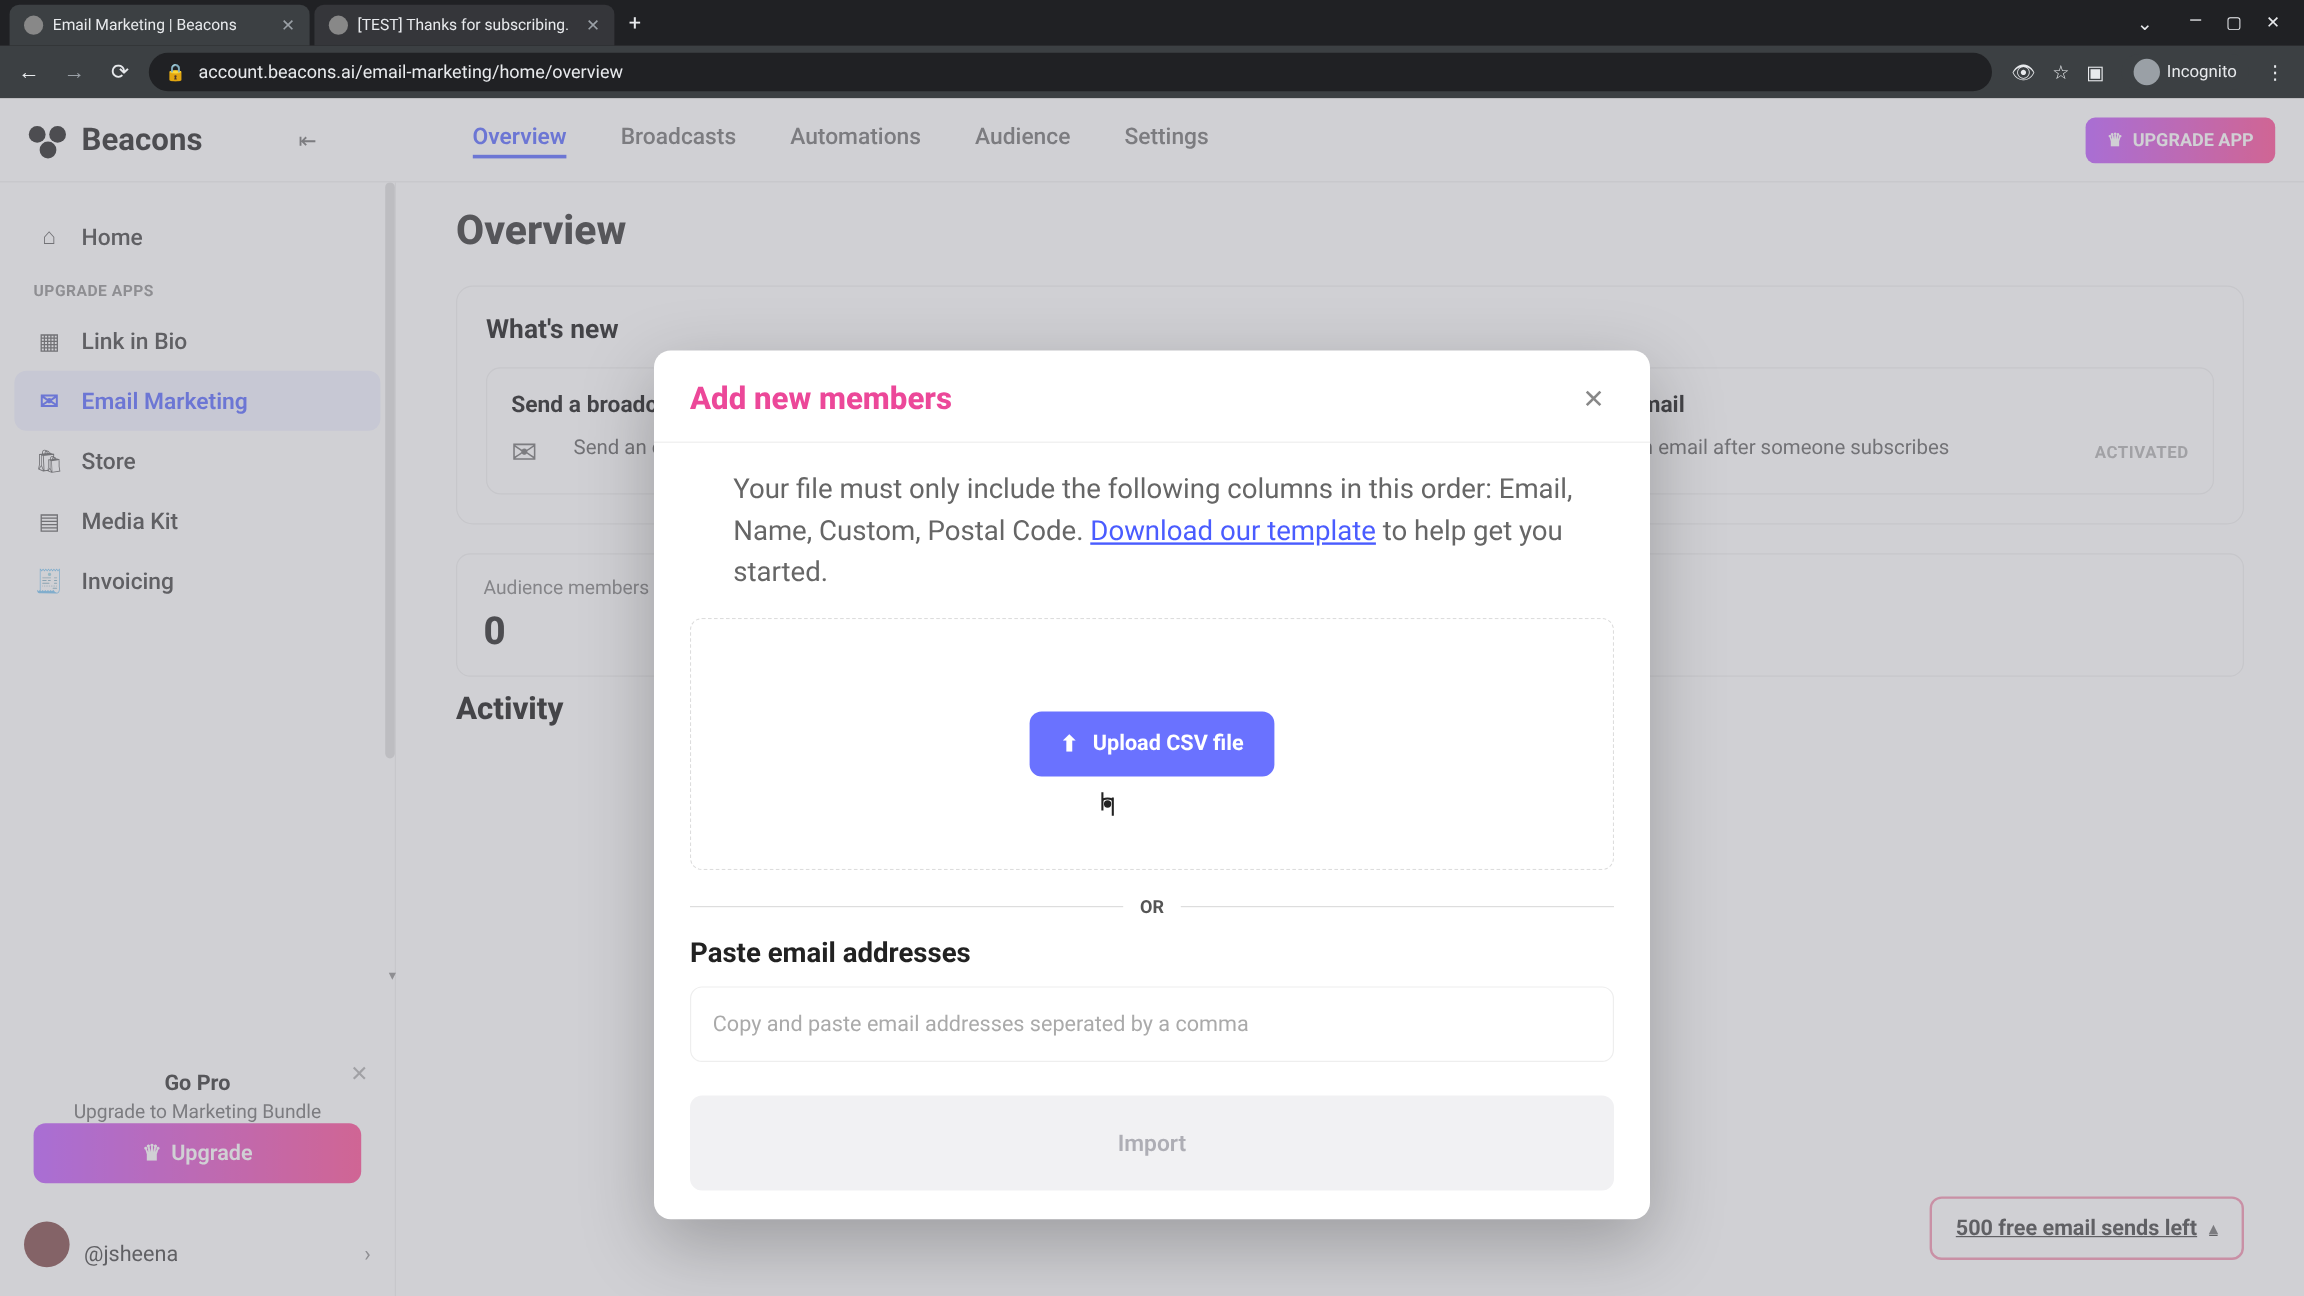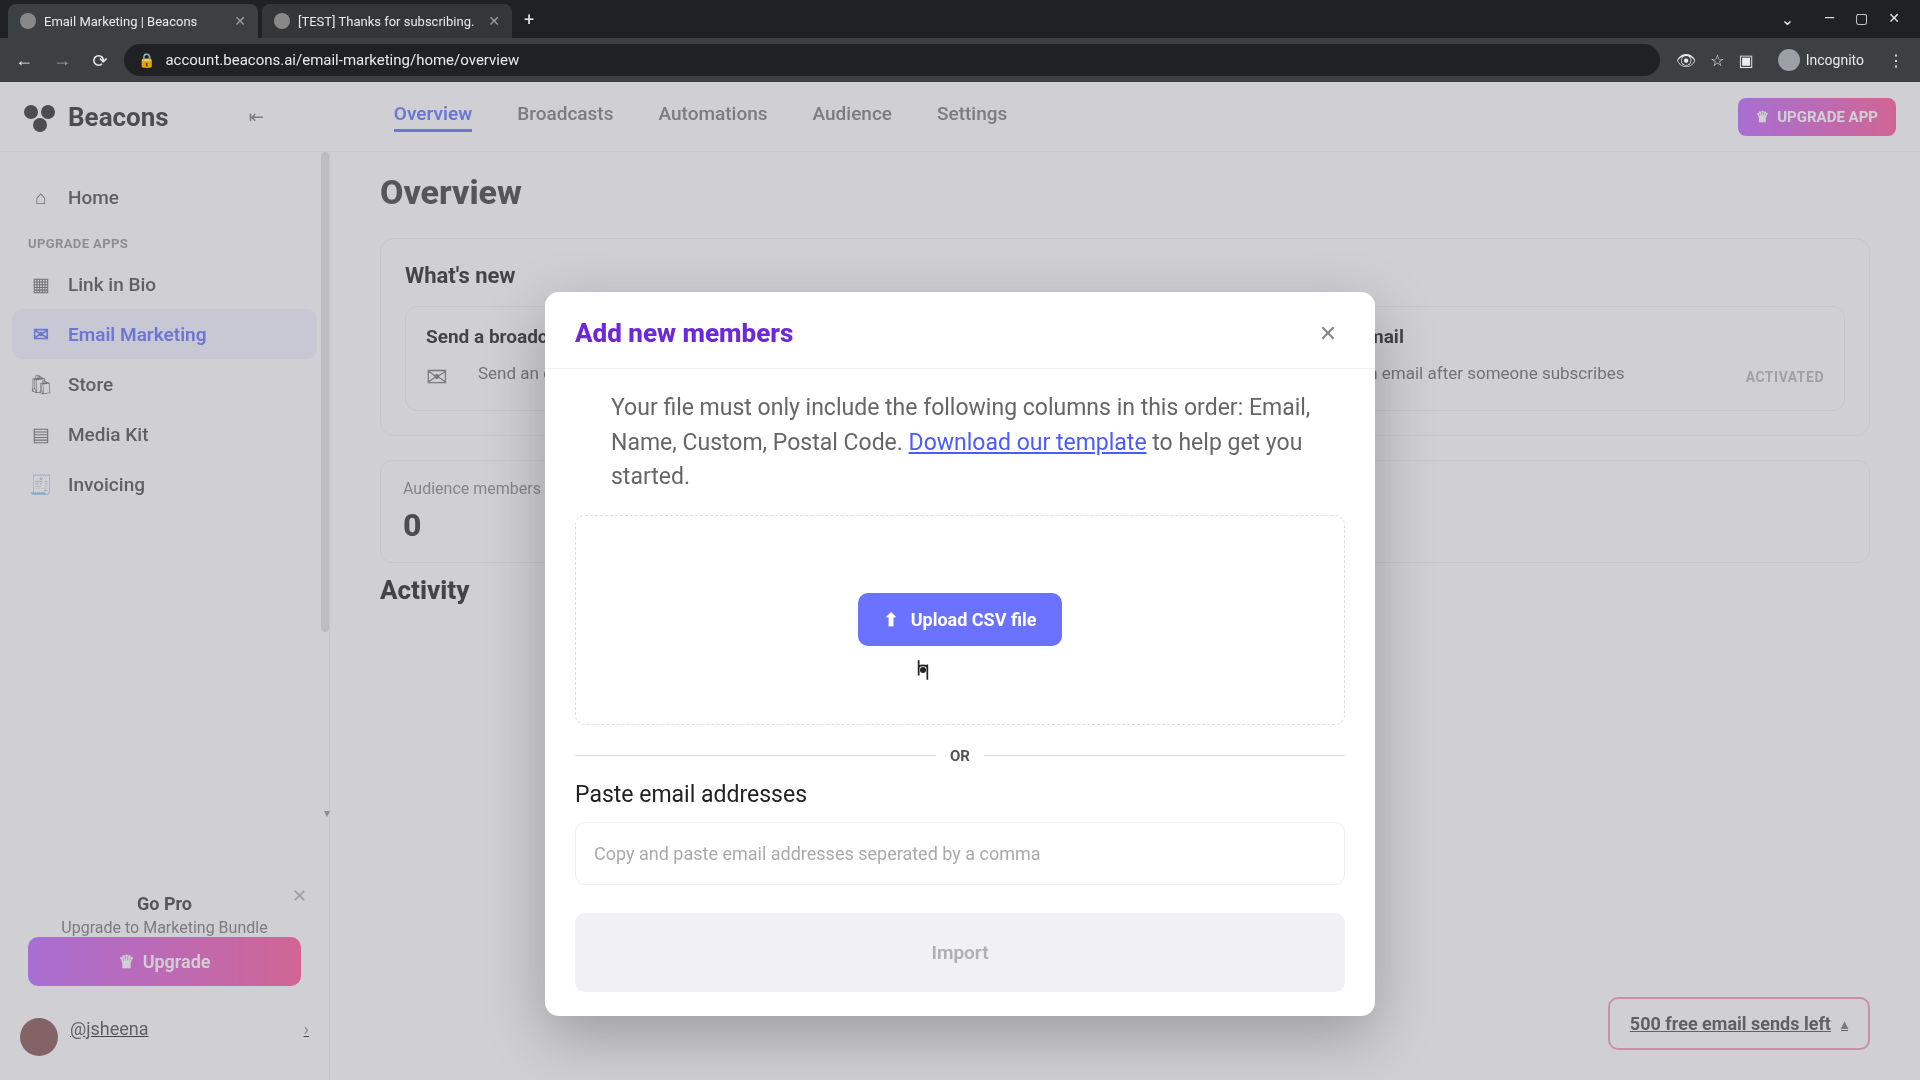--- a/index.html
+++ b/index.html
@@ -47,21 +47,21 @@
 .nav-item { display: flex; align-items: center; gap: 14px; padding: 12px 16px; border-radius: 10px; font-size: 19px; color: #333; cursor: pointer; font-weight: 500; }
 .nav-item.active { background: #eef0ff; color: #4a5cff; font-weight: 600; }
 .nav-item .nicon { width: 26px; height: 26px; display:flex; align-items:center; justify-content:center; color:#555; }
 .nav-item.active .nicon { color: #4a5cff; }
 .pinned-label { font-size: 13px; font-weight: 700; color: #888; padding: 14px 16px 8px; letter-spacing: 0.4px; }
 .go-pro { margin-top: auto; border-radius: 12px; padding: 14px 16px 18px; position: relative; text-align: center; }
 .go-pro-close { position: absolute; top: 6px; right: 10px; color: #aaa; cursor: pointer; font-size: 18px;}
 .go-pro-title { font-weight: 700; font-size: 18px; color: #222; margin-bottom: 4px; }
 .go-pro-sub { font-size: 16px; color: #666; }
 .go-pro-btn { width: 100%; background: linear-gradient(90deg,#b84eff,#ff3d8b); border:none; color:#fff; border-radius: 10px; padding: 14px; font-size: 18px; font-weight: 600; cursor:pointer; display:flex; justify-content:center; align-items:center; gap:8px; }
-.user-row { display:flex; align-items:flex-start; gap:12px; padding: 14px 8px 4px; cursor:pointer;text-decoration:underline; }
+.user-row { display:flex; align-items:flex-end; gap:12px; padding: 14px 8px 4px; cursor:pointer; }
 .user-avatar { width: 38px; height: 38px; border-radius:50%; background: #753a3a; }
 .user-name { font-size: 18px; color:#333; flex:1; }
 .user-chevron { color:#888; font-size: 18px; }
 
 .content { flex: 1; padding: 20px 50px; position: relative; }
 .page-title { font-size: 34px; font-weight: 800; color: #222; margin-bottom: 26px; }
 .card { background:#fff; border:1px solid #eee; border-radius: 14px; padding: 24px; margin-bottom: 24px; }
 .card-heading { font-weight:700; font-size: 22px; margin-bottom: 18px; }
 .steps-row { display:flex; gap: 24px; }
 .step-card { flex:1; border:1px solid #eee; border-radius:12px; padding: 18px 20px; }
@@ -80,31 +80,31 @@
 
 .sends-left { position: absolute; right: 50px; bottom: 30px; border: 2px solid #f28aa9; background:#fff; border-radius: 10px; padding: 14px 20px; font-weight: 700; font-size: 18px; color:#333; display:flex; align-items:center; gap:10px; cursor:pointer;text-decoration:underline;}
 .sends-left .arrow { font-size: 14px; color: #666;}
 
 
 .overlay { position: absolute; inset: 0; background: rgba(150,150,160,0.45); z-index: 5; }
 
 
 .modal { position: absolute; left: 50%; top: 210px; transform: translateX(-50%); width: 830px; background:#fff; border-radius: 14px; box-shadow: 0 20px 60px rgba(0,0,0,0.25); z-index: 10; padding: 0 0 24px; }
 .modal-head { display:flex; align-items:center; justify-content:space-between; padding: 24px 30px 18px; border-bottom: 1px solid #eee; }
-.modal-title { font-size: 26px; font-weight: 800; color:#6d28d9; }
+.modal-title { font-size: 26px; font-weight: 800; color:#ec4899; }
 .modal-close { font-size: 22px; color:#888; cursor:pointer; width:34px; height:34px; display:flex; align-items:center; justify-content:center; border-radius:50%; }
 .modal-body { padding: 22px 30px 0; }
 .modal-desc { font-size: 23px; color:#666; line-height: 1.5; margin-bottom: 20px; margin-left: 36px; }
 .modal-desc a { color: #4a5cff; text-decoration: underline; cursor:pointer; }
 .drop-zone { border: 1.5px dashed #ddd; border-radius: 10px; height: 210px; display:flex; align-items:center; justify-content:center; }
 .upload-btn { background:#6a72ff; color:#fff; border:none; border-radius:10px; padding: 16px 26px; font-size:18px; font-weight:700; display:flex; align-items:center; gap:12px; cursor:pointer; }
 .or-row { display:flex; align-items:center; gap: 14px; margin: 22px 0 16px; }
 .or-row .line { flex:1; height:1px; background:#ddd; }
 .or-row .or { font-weight:700; color:#555; font-size: 15px; }
-.paste-title { font-size: 23px; font-weight:400; color:#222; margin-bottom: 14px; }
+.paste-title { font-size: 23px; font-weight:700; color:#222; margin-bottom: 14px; }
 .paste-input { width:100%; border:1px solid #eee; border-radius:10px; padding: 20px 18px; font-size: 18px; color:#7f1d1d; background:#fff; }
 .paste-input::placeholder { color:#aaa; }
 .import-btn { width:100%; margin-top: 28px; background:#f1f1f3; color:#aeaeb5; border:none; border-radius:10px; padding: 28px; font-size: 19px; font-weight:600; cursor: not-allowed; }
 
 .cursor { position:absolute; left: 910px; top: 575px; z-index: 20; font-size: 22px; pointer-events: none; }
 .sidebar-scroll { position:absolute; right: 0px; top: 0; width: 10px; height: 100%; }
 .sidebar-scroll .st { position:absolute; right: 0; top:0; width:8px; height: 480px; background:#ddd; border-radius:5px;}
 .sidebar-scroll .down-arrow { position:absolute; bottom: 260px; right: -1px; font-size: 12px; color:#888;}
 
 svg { width: 100%; height: 100%; }

